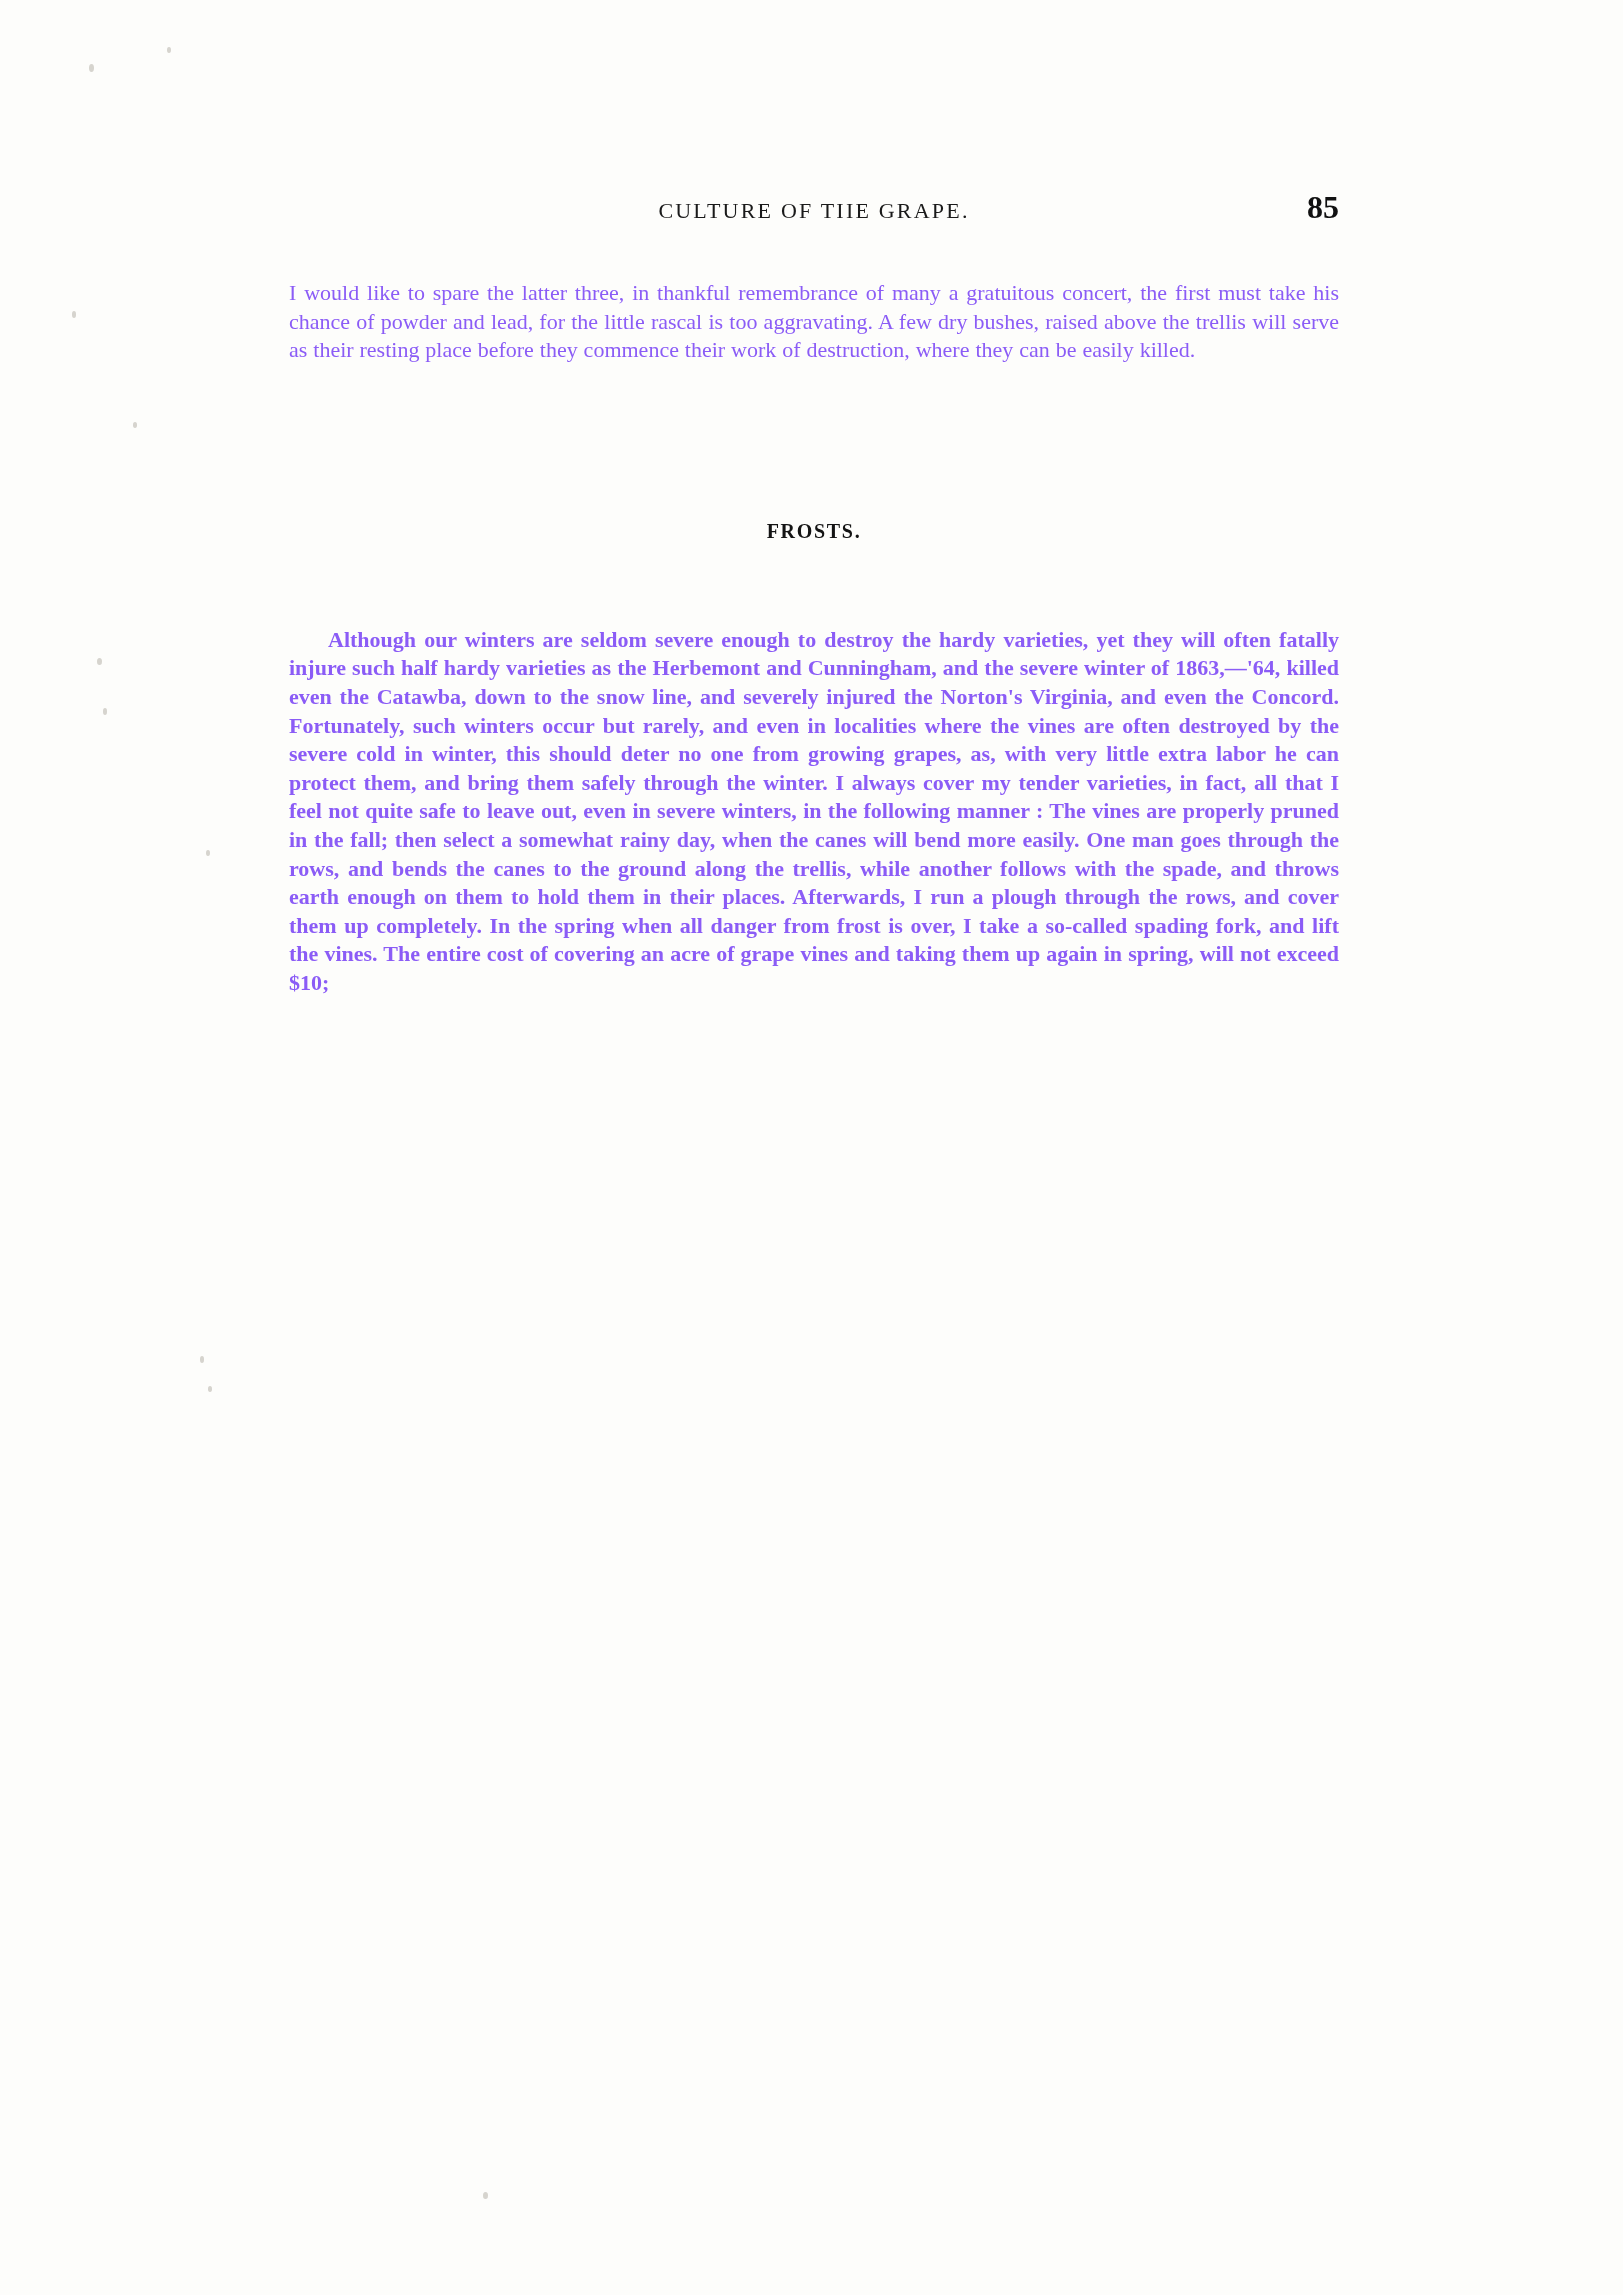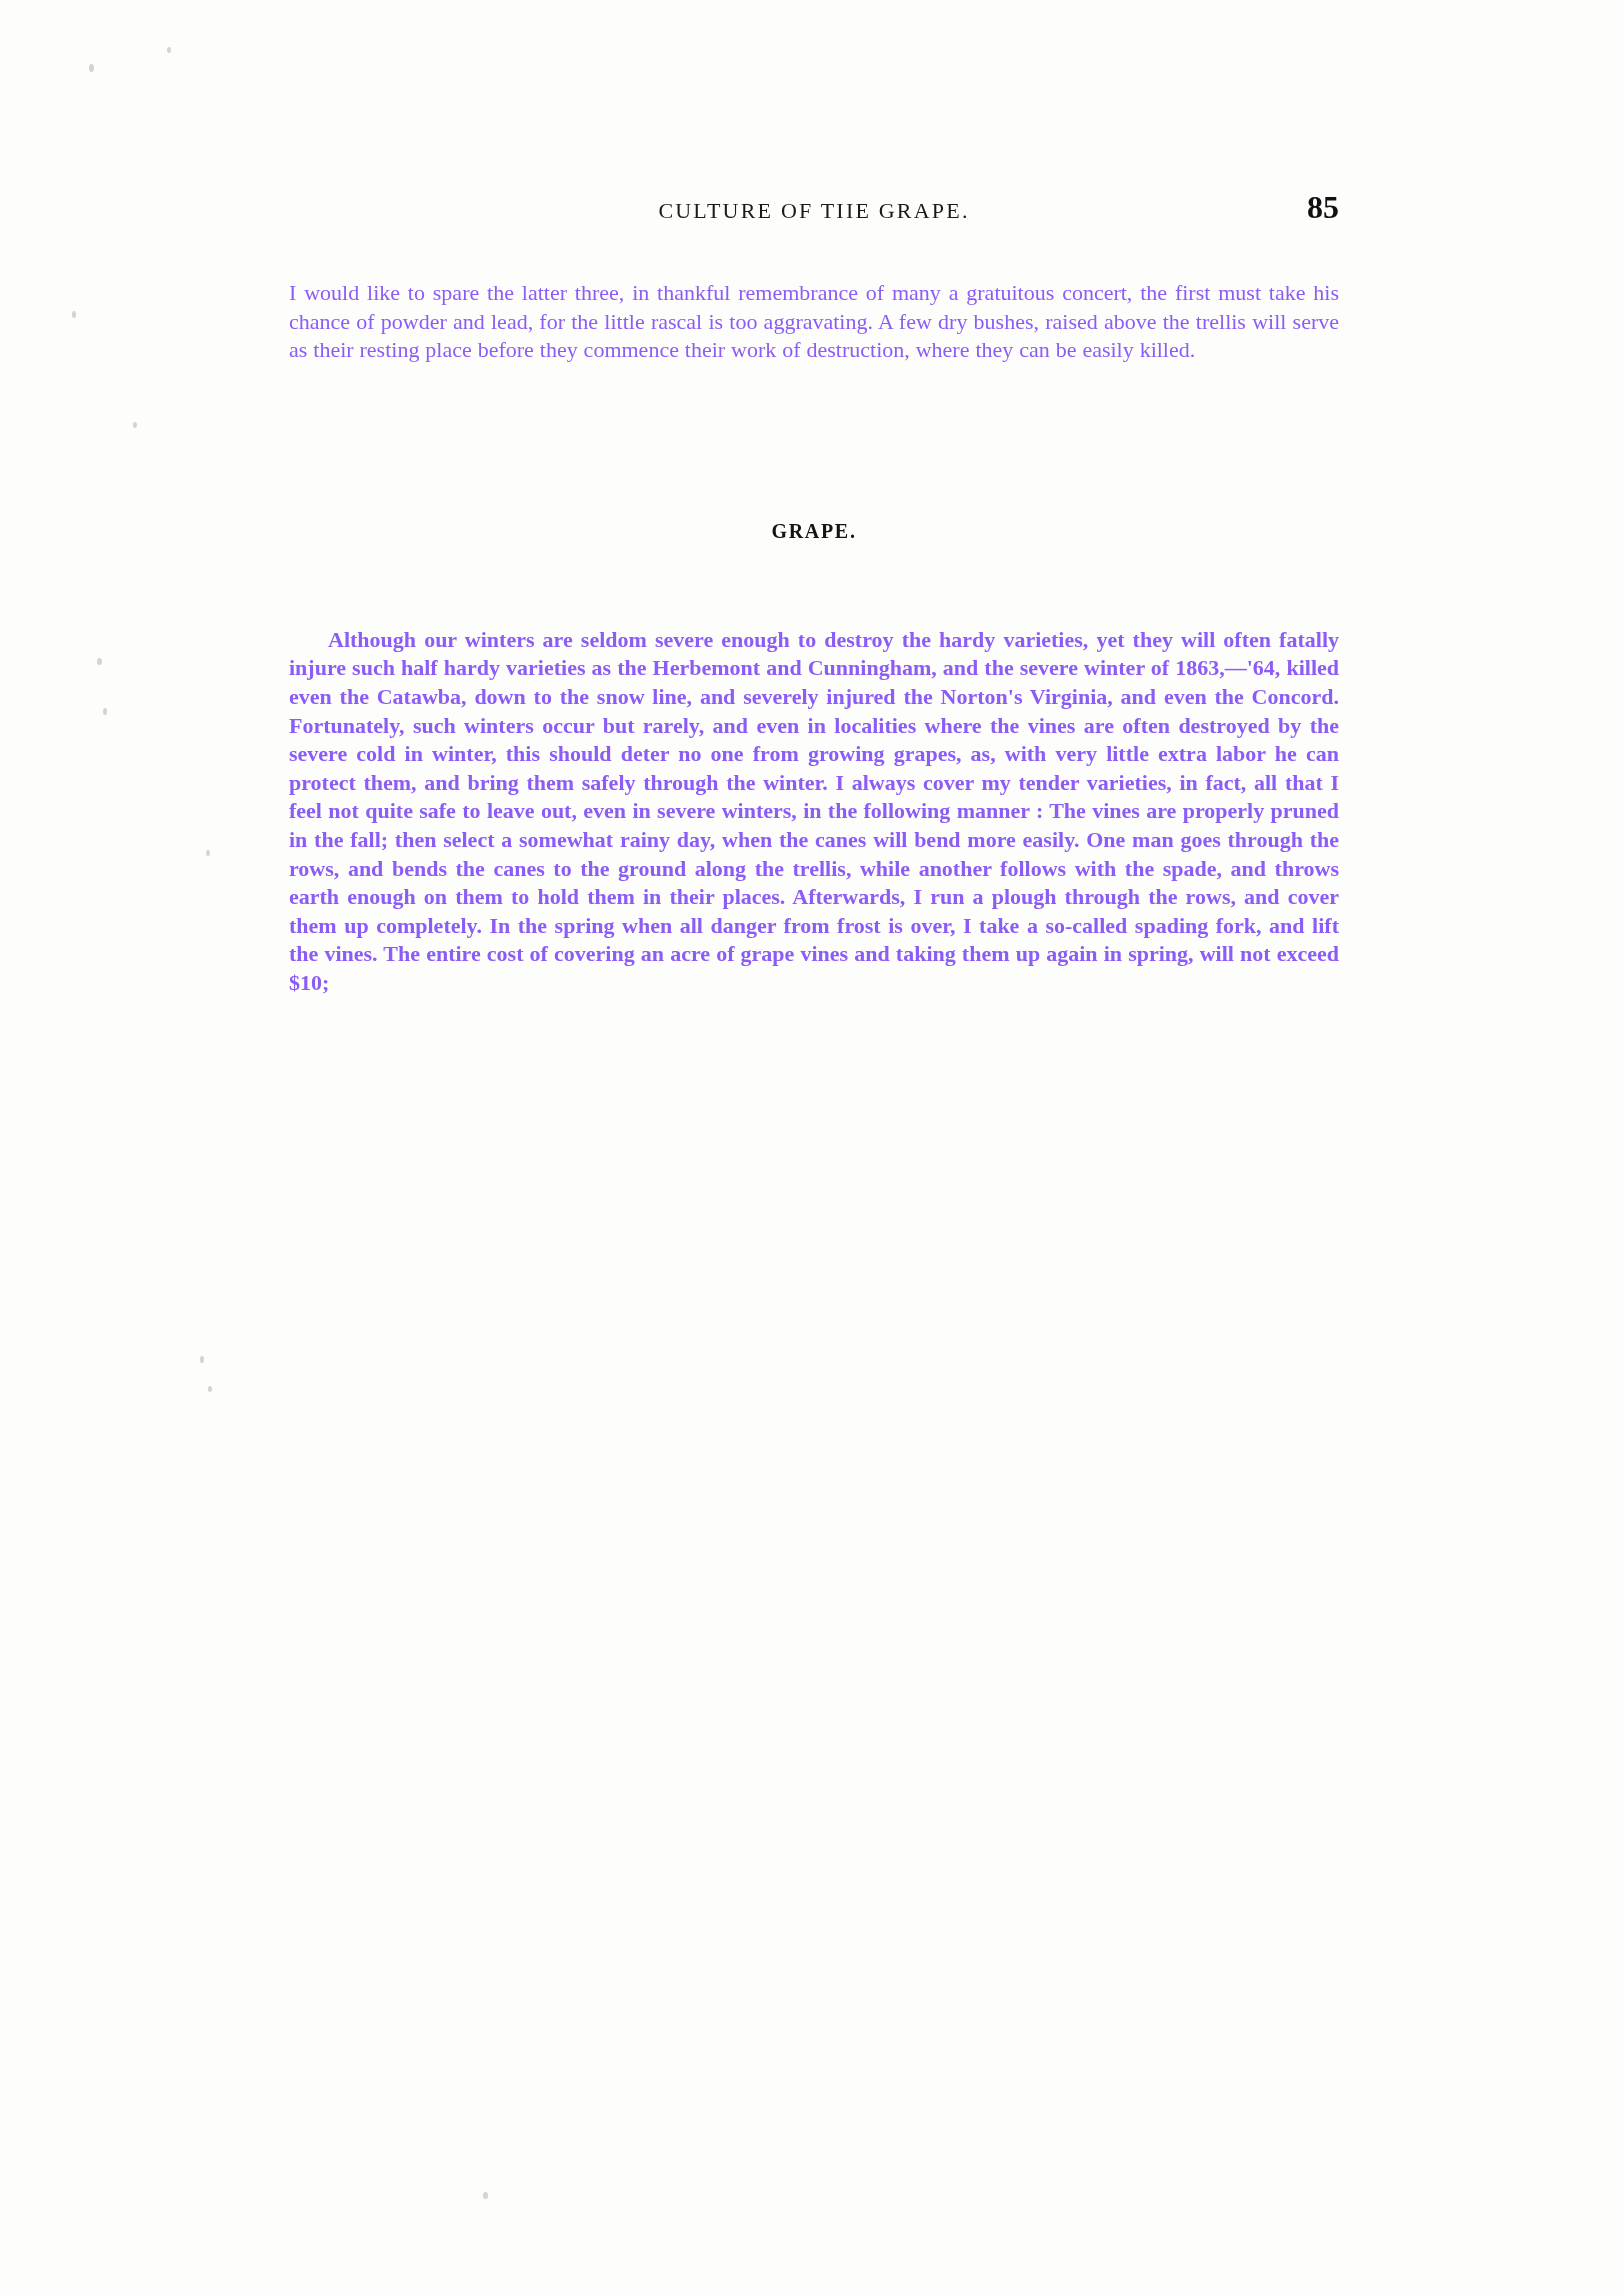--- a/index.html
+++ b/index.html
@@ -110,19 +110,19 @@
     <div class="running-head">
       <span class="spacer-left"></span>
       <span class="head-title">CULTURE OF TIIE GRAPE.</span>
       <span class="page-number">85</span>
     </div>
 
     <p class="body-par">I would like to spare the latter three, in thankful remembrance of many a gratuitous concert, the first must take his chance of powder and lead, for the little rascal is too aggravating.  A few dry bushes, raised above the trellis will serve as their resting place before they commence their work of destruction, where they can be easily killed.</p>
 
     <div class="gap-after-first"></div>
 
-    <div class="section-heading">GRAPE.</div>
+    <div class="section-heading">FROSTS.</div>
 
     <p class="body-par par-indent">Although our winters are seldom severe enough to destroy the hardy varieties, yet they will often fatally injure such half hardy varieties as the Herbemont and Cunningham, and the severe winter of 1863,—'64, killed even the Catawba, down to the snow line, and severely injured the Norton's Virginia, and even the Concord. Fortunately, such winters occur but rarely, and even in localities where the vines are often destroyed by the severe cold in winter, this should deter no one from growing grapes, as, with very little extra labor he can protect them, and bring them safely through the winter.  I always cover my tender varieties, in fact, all that I feel not quite safe to leave out, even in severe winters, in the following manner : The vines are properly pruned in the fall; then select a somewhat rainy day, when the canes will bend more easily.  One man goes through the rows, and bends the canes to the ground along the trellis, while another follows with the spade, and throws earth enough on them to hold them in their places.  Afterwards, I run a plough through the rows, and cover them up completely.  In the spring when all danger from frost is over, I take a so-called spading fork, and lift the vines. The entire cost of covering an acre of grape vines and taking them up again in spring, will not exceed $10;</p>
 
   </div>
 </div>
 
 
 </body></html>

